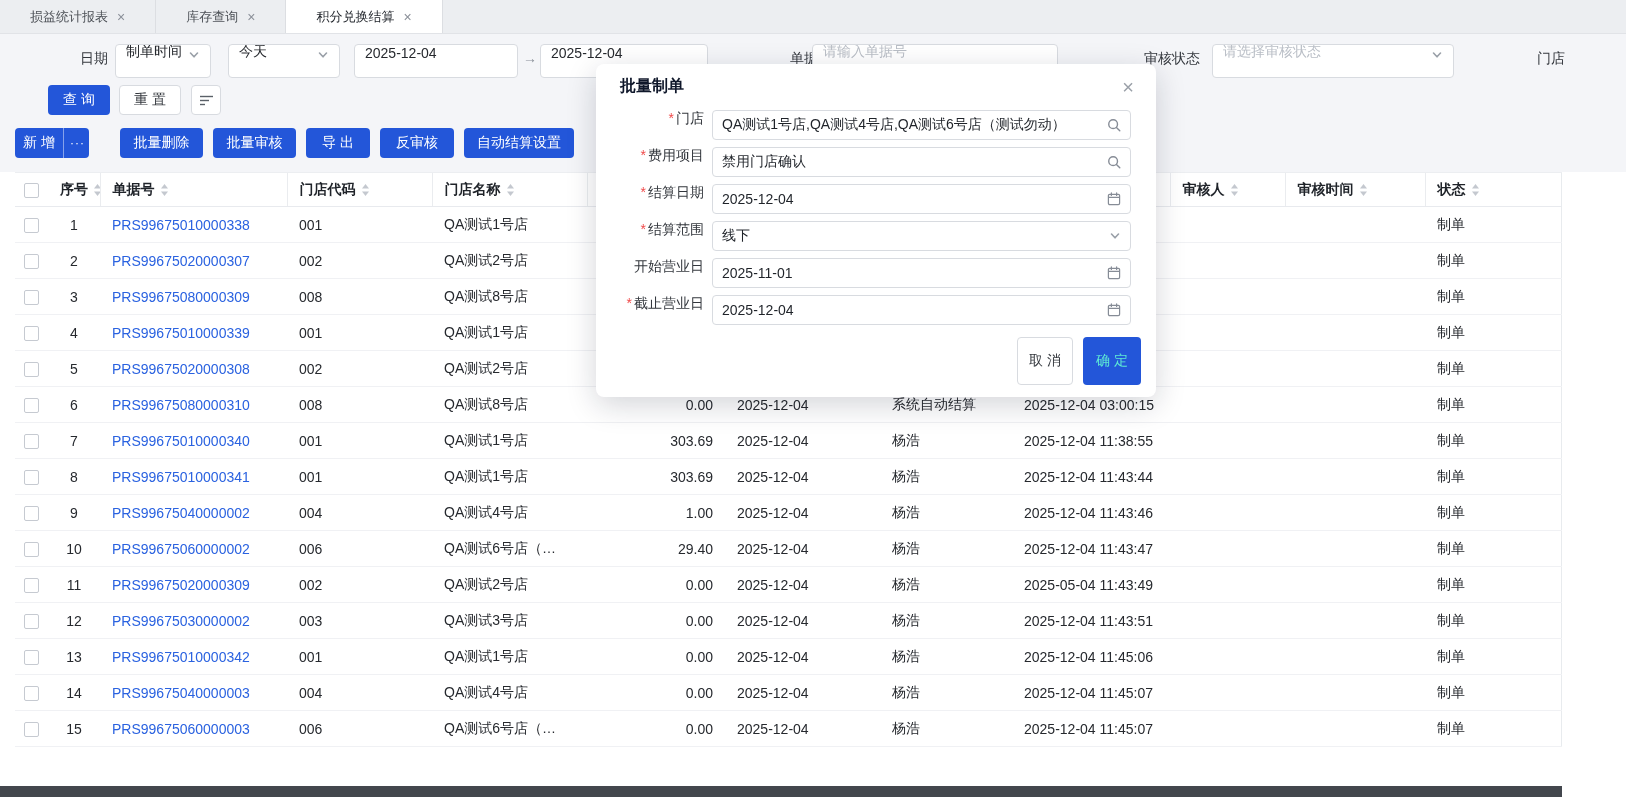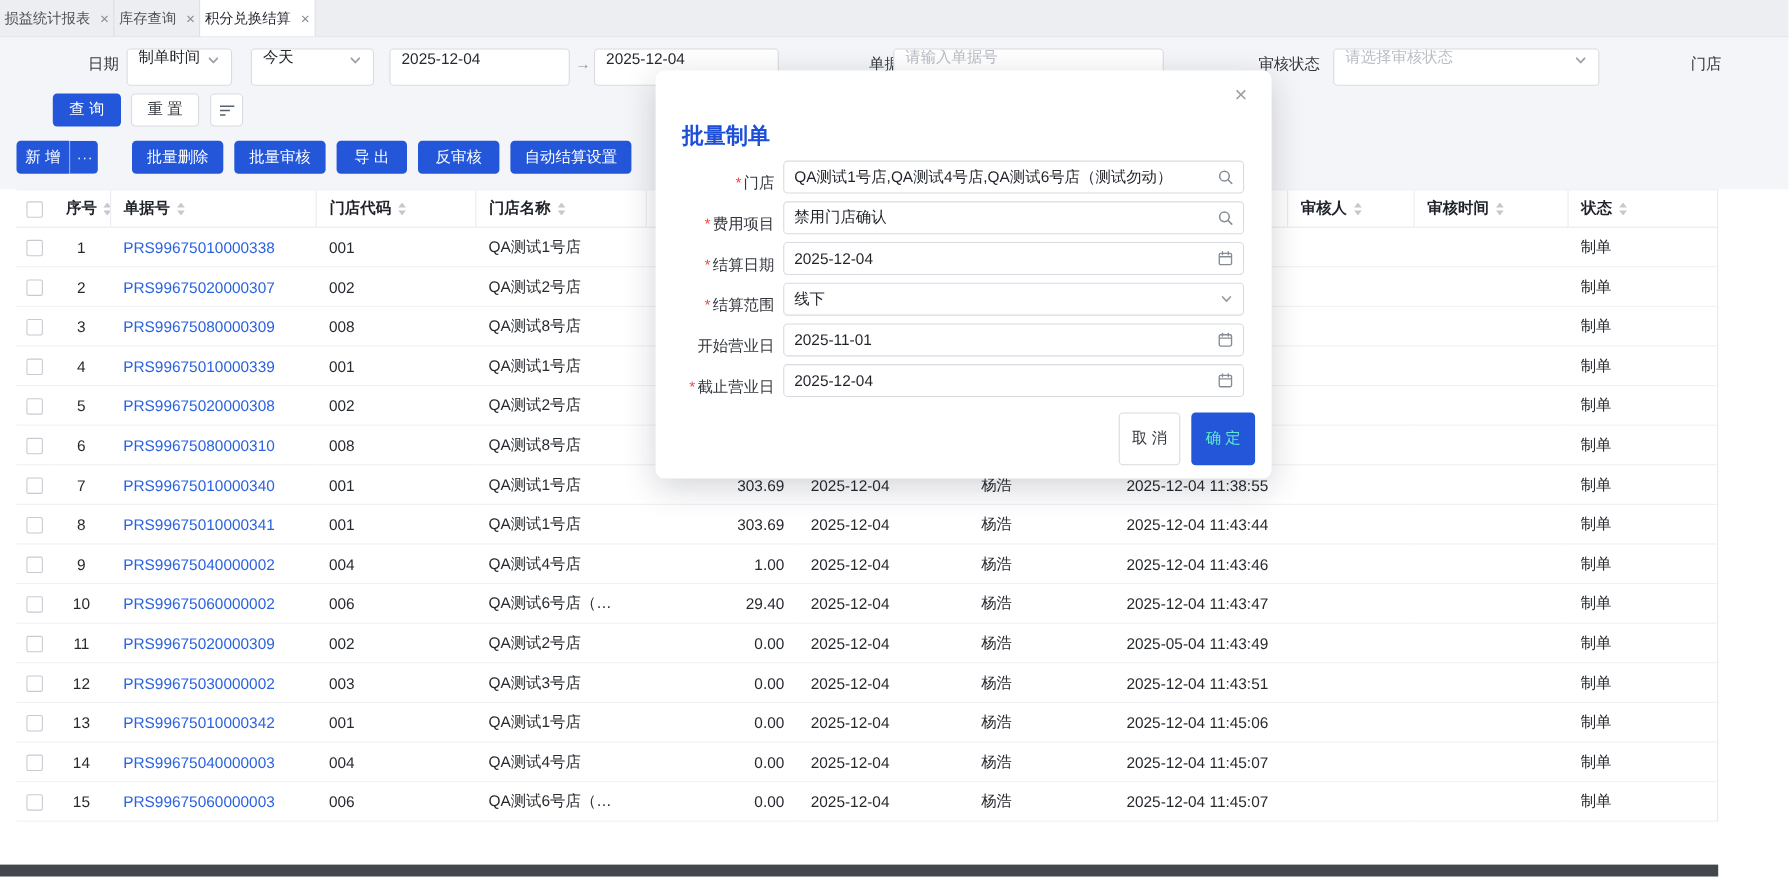--- a/index.html
+++ b/index.html
@@ -7,21 +7,21 @@
   body {
     width:1626px; height:797px; position:relative; overflow:hidden;
     font-family:"Liberation Sans","DejaVu Sans",sans-serif;
     background:#ffffff; color:#26292e; font-size:14px;
   }
   button { font-family:inherit; }
 
   
   .tabbar { position:absolute; top:0; left:0; right:0; height:34px;
     background:#eceef1; border-bottom:1px solid #e1e3e7; display:flex; align-items:stretch; }
-  .tab { display:flex; align-items:center; gap:9px; padding:0 4px; font-size:13px;
+  .tab { display:flex; align-items:center; gap:9px; padding:0 30px; font-size:13px;
     color:#4e5258; border-right:1px solid #dcdee2; cursor:pointer; }
   .tab.active { background:#ffffff; color:#1f2329; }
   .tab .close { color:#8a8f98; font-size:14px; line-height:1; }
 
   
   .filterband { position:absolute; top:34px; left:0; right:0; height:138px; background:#f4f5f8; }
   .flabel { position:absolute; top:10px; height:28px; line-height:28px; font-size:14px; color:#33373d; white-space:nowrap; }
   .fctrl { position:absolute; top:10px; height:28px; background:#fff; border:1px solid #d8dbe0;
     border-radius:4px; display:flex; align-items:flex-end; padding:16px 10px; font-size:14px;
     color:#26292e; white-space:nowrap; overflow:hidden; cursor:pointer; }
@@ -53,25 +53,25 @@
   td.c-idx { text-align:center; }
   td.num { text-align:right; }
   a.doc { color:#2a62e0; text-decoration:none; cursor:pointer; }
   .cb { display:inline-block; width:15px; height:15px; border:1px solid #c6cad1; border-radius:2px;
     background:#fff; vertical-align:middle; cursor:pointer; }
   .sort { flex:none; }
 
   
   .modal { position:absolute; left:596px; top:64px; width:560px; background:#fff; border-radius:8px;
     box-shadow:0 8px 30px rgba(15,23,42,.18); padding:12px 0 12px; z-index:10; }
-  .m-title { font-size:20px; font-weight:700; color:#1d4ed8; padding:0 24px; line-height:20px;margin-top:38px; }
+  .m-title { font-size:16px; font-weight:700; color:#0f172a; padding:0 24px; line-height:20px; }
   .m-close { position:absolute; right:16px; top:12px; font-size:20px; color:#9aa0a8; line-height:1;
     cursor:pointer; background:none; border:none; }
   .m-fields { margin-top:14px; }
-  .m-row { display:flex; align-items:flex-end; height:28px; margin:0 25px 9px 0; }
+  .m-row { display:flex; align-items:flex-start; height:28px; margin:0 25px 9px 0; }
   .m-label { width:108px; flex:none; text-align:right; margin-right:8px; font-size:14px; color:#33373d; white-space:nowrap; }
   .star { color:#f04a4a; margin-right:2px; }
   .m-input { flex:1; height:30px; border:1px solid #d8dbe0; border-radius:4px; display:flex;
     align-items:center; padding:0 9px; font-size:14px; color:#1f2329; overflow:hidden; cursor:pointer; background:#fff; }
   .m-input .val { flex:1; white-space:nowrap; overflow:hidden; }
   .m-input .icon { flex:none; margin-left:6px; display:flex; }
   .m-footer { display:flex; justify-content:flex-end; gap:10px; margin:14px 15px 0 0; }
   .m-footer .mbtn { height:48px; border-radius:4px; font-size:14px; cursor:pointer; }
   .mbtn.cancel { width:56px; background:#fff; border:1px solid #d8dbe0; color:#33373d; }
   .mbtn.ok { width:58px; background:#2356d9; border:none; color:#5eead4; }

